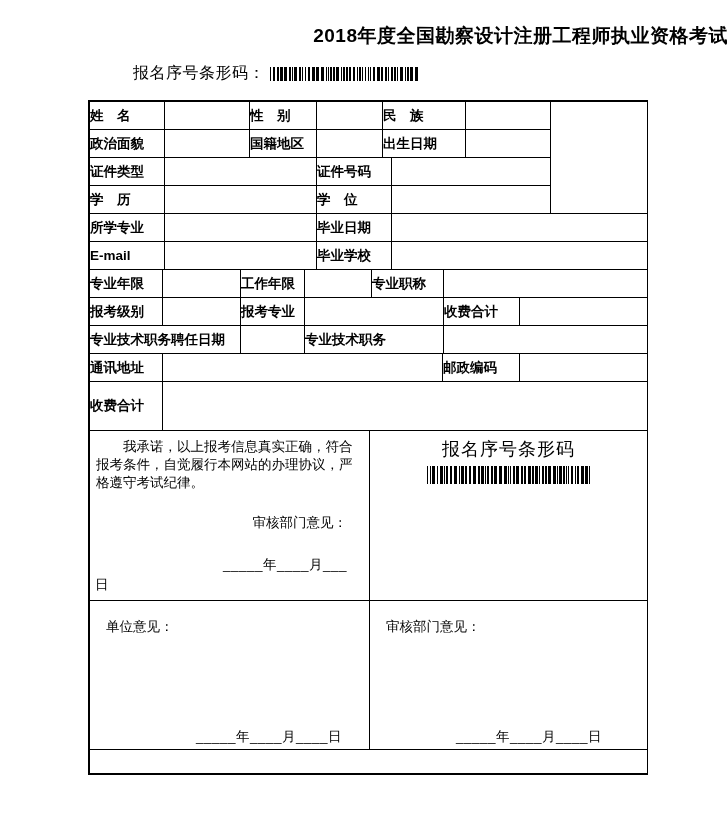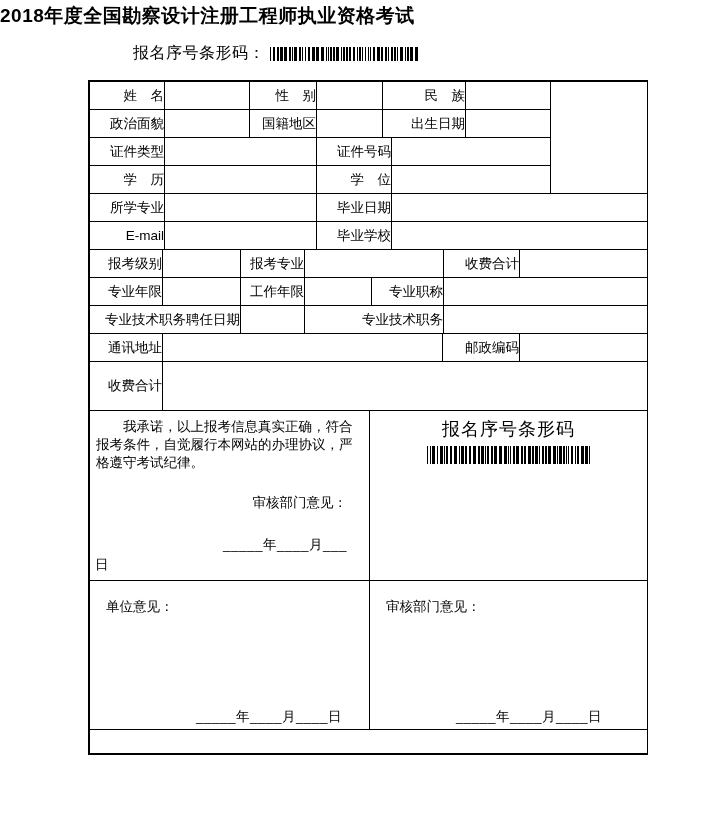--- a/index.html
+++ b/index.html
@@ -3,33 +3,33 @@
 <meta charset="utf-8">
 <style>
   html,body{margin:0;padding:0;background:#fff;}
   body{
     width:728px;height:820px;color:#000;
     font-family:"Liberation Sans","DejaVu Sans",sans-serif;
     -webkit-font-smoothing:antialiased;
   }
   .page{position:relative;width:728px;height:820px;background:#fff;overflow:hidden;}
 
-  .title{text-align:left;padding-top:0;font-weight:bold;font-size:19px;line-height:32px;letter-spacing:.5px;}
+  .title{text-align:right;padding-top:20px;font-weight:bold;font-size:19px;line-height:32px;letter-spacing:.5px;}
 
   .bc-row{display:flex;align-items:center;margin:11px 0 0 133px;}
   .bc-row .bc-label{font-size:16px;letter-spacing:.5px;}
   .barcode{position:relative;overflow:hidden;background:#fff;}
   .barcode i{position:absolute;top:0;height:100%;background:#000;}
   .bc-top{width:149px;height:14px;margin-left:5px;}
 
   .form-box{width:558px;margin:16px 0 0 88px;border:1px solid #000;}
   table{border-collapse:collapse;table-layout:fixed;width:558px;}
   table + table{margin-top:-1px;}
   td{border:1px solid #000;font-size:13.5px;padding:0;overflow:hidden;line-height:1.3;}
-  td.lbl{text-align:right;}
+  td.lbl{text-align:left;font-weight:bold;}
   td.val{text-align:left;}
   tr.r td{height:27px;}
   tr.r12 td{height:48px;}
 
   .s4 td{height:169px;vertical-align:top;}
   .s5 td{height:148px;vertical-align:top;}
   .s6 td{height:23px;}
 
   .pledge-text{margin:7px 5px 12px 6px;text-indent:2em;line-height:18px;text-align:left;}
   .sign-label{text-align:right;margin:22px 22px 0 0;}
@@ -166,34 +166,34 @@
         <col style="width:73px">
           <col style="width:78px">
           <col style="width:64px">
           <col style="width:67px">
         <col style="width:72px">
           <col style="width:76px">
           <col style="width:128px">
       </colgroup>
       <tbody>
           <tr class="r">
+        <td class="lbl">专业年限</td>
+        <td class="val"></td>
+        <td class="lbl">工作年限</td>
+        <td class="val"></td>
+        <td class="lbl">专业职称</td>
+        <td class="val" colspan="2"></td>
+      </tr>
+      <tr class="r">
         <td class="lbl">报考级别</td>
         <td class="val"></td>
         <td class="lbl">报考专业</td>
         <td class="val" colspan="2"></td>
         <td class="lbl">收费合计</td>
         <td class="val"></td>
-      </tr>
-      <tr class="r">
-        <td class="lbl">专业年限</td>
-        <td class="val"></td>
-        <td class="lbl">工作年限</td>
-        <td class="val"></td>
-        <td class="lbl">专业职称</td>
-        <td class="val" colspan="2"></td>
       </tr>
       <tr class="r">
         <td class="lbl" colspan="2">专业技术职务聘任日期</td>
         <td class="val"></td>
         <td class="lbl" colspan="2">专业技术职务</td>
         <td class="val" colspan="2"></td>
       </tr>
     </tbody>
       </table>
 

